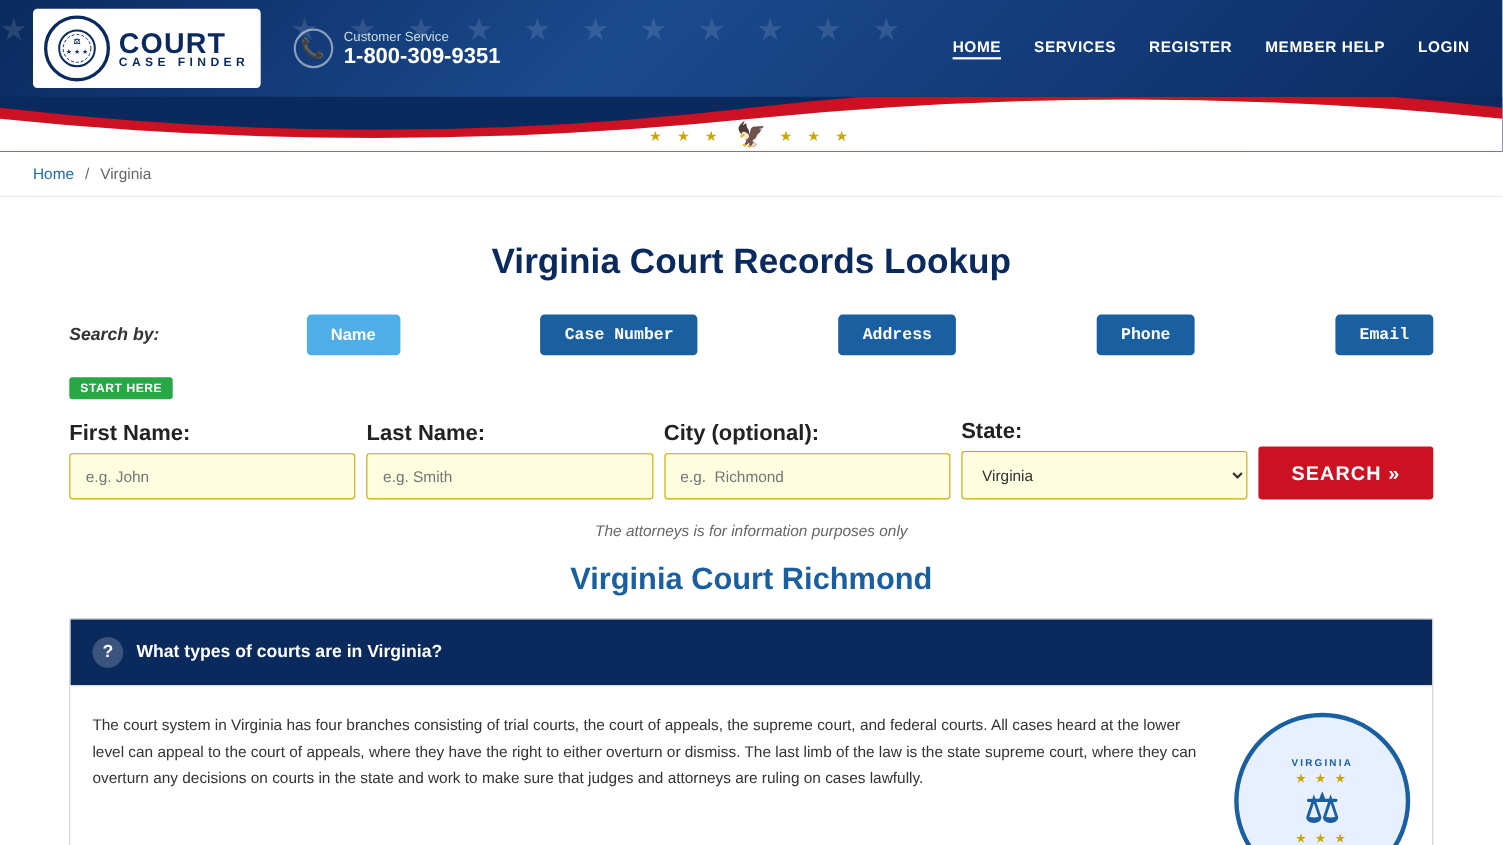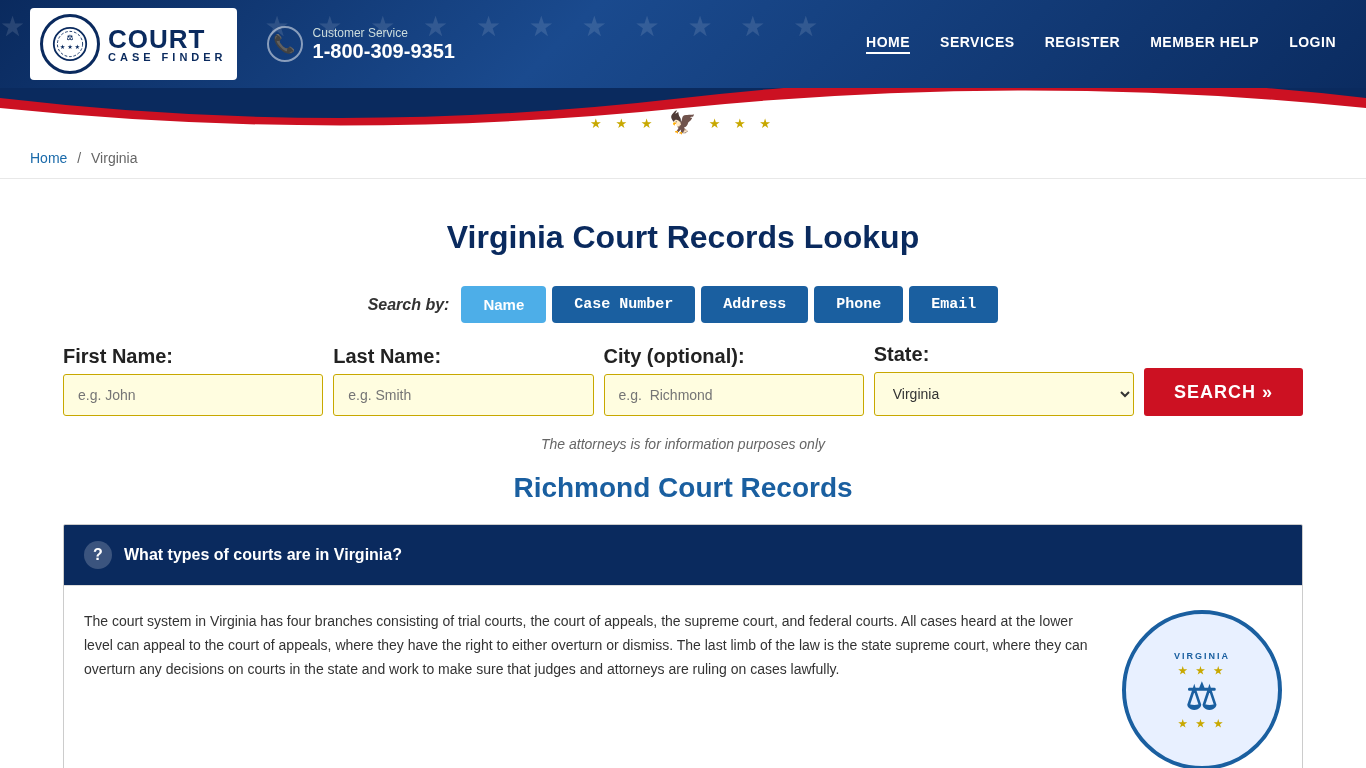--- a/index.html
+++ b/index.html
@@ -156,21 +156,21 @@
       font-size: 32px;
       font-weight: 800;
       color: #0a2a5e;
       margin: 20px 0 30px;
     }
 
     
     .search-by-row {
       display: flex;
       align-items: center;
-      justify-content: center;
+      justify-content: space-between;
       gap: 6px;
       margin-bottom: 20px;
     }
     .search-by-label {
       font-style: italic;
       font-weight: 700;
       font-size: 16px;
       color: #333;
       margin-right: 6px;
     }
@@ -424,20 +424,23 @@
 
   <div class="search-by-row">
     <span class="search-by-label">Search by:</span>
     <button class="tab-btn active">Name</button>
     <button class="tab-btn inactive">Case Number</button>
     <button class="tab-btn inactive">Address</button>
     <button class="tab-btn inactive">Phone</button>
     <button class="tab-btn inactive">Email</button>
   </div>
 
+  <div style="margin-bottom:8px;">
+    <span class="start-here-badge">START HERE</span>
+  </div>
 
   <div class="search-form-row">
     <div class="form-group">
       <label>First Name:</label>
       <input class="form-input" type="text" placeholder="e.g. John" style="">
     </div>
     <div class="form-group">
       <label>Last Name:</label>
       <input class="form-input" type="text" placeholder="e.g. Smith" style="">
     </div>
@@ -456,21 +459,21 @@
         <option value="California">California</option>
       </select>
     </div>
     <div class="search-btn-wrap">
       <button class="search-btn">SEARCH »</button>
     </div>
   </div>
 
   <p class="info-note">The attorneys is for information purposes only</p>
 
-  <h2 class="section-title">Richmond Court Records</h2>
+  <h2 class="section-title">Virginia Court Richmond</h2>
 
   <div class="faq-item">
     <div class="faq-header">
       <div class="faq-q-icon">?</div>
       <span class="faq-title">What types of courts are in Virginia?</span>
     </div>
     <div class="faq-body">
       <p class="faq-text">The court system in Virginia has four branches consisting of trial courts, the court of appeals, the supreme court, and federal courts. All cases heard at the lower level can appeal to the court of appeals, where they have the right to either overturn or dismiss. The last limb of the law is the state supreme court, where they can overturn any decisions on courts in the state and work to make sure that judges and attorneys are ruling on cases lawfully.</p>
       <div class="faq-image-placeholder">
         <div class="virginia-seal">

